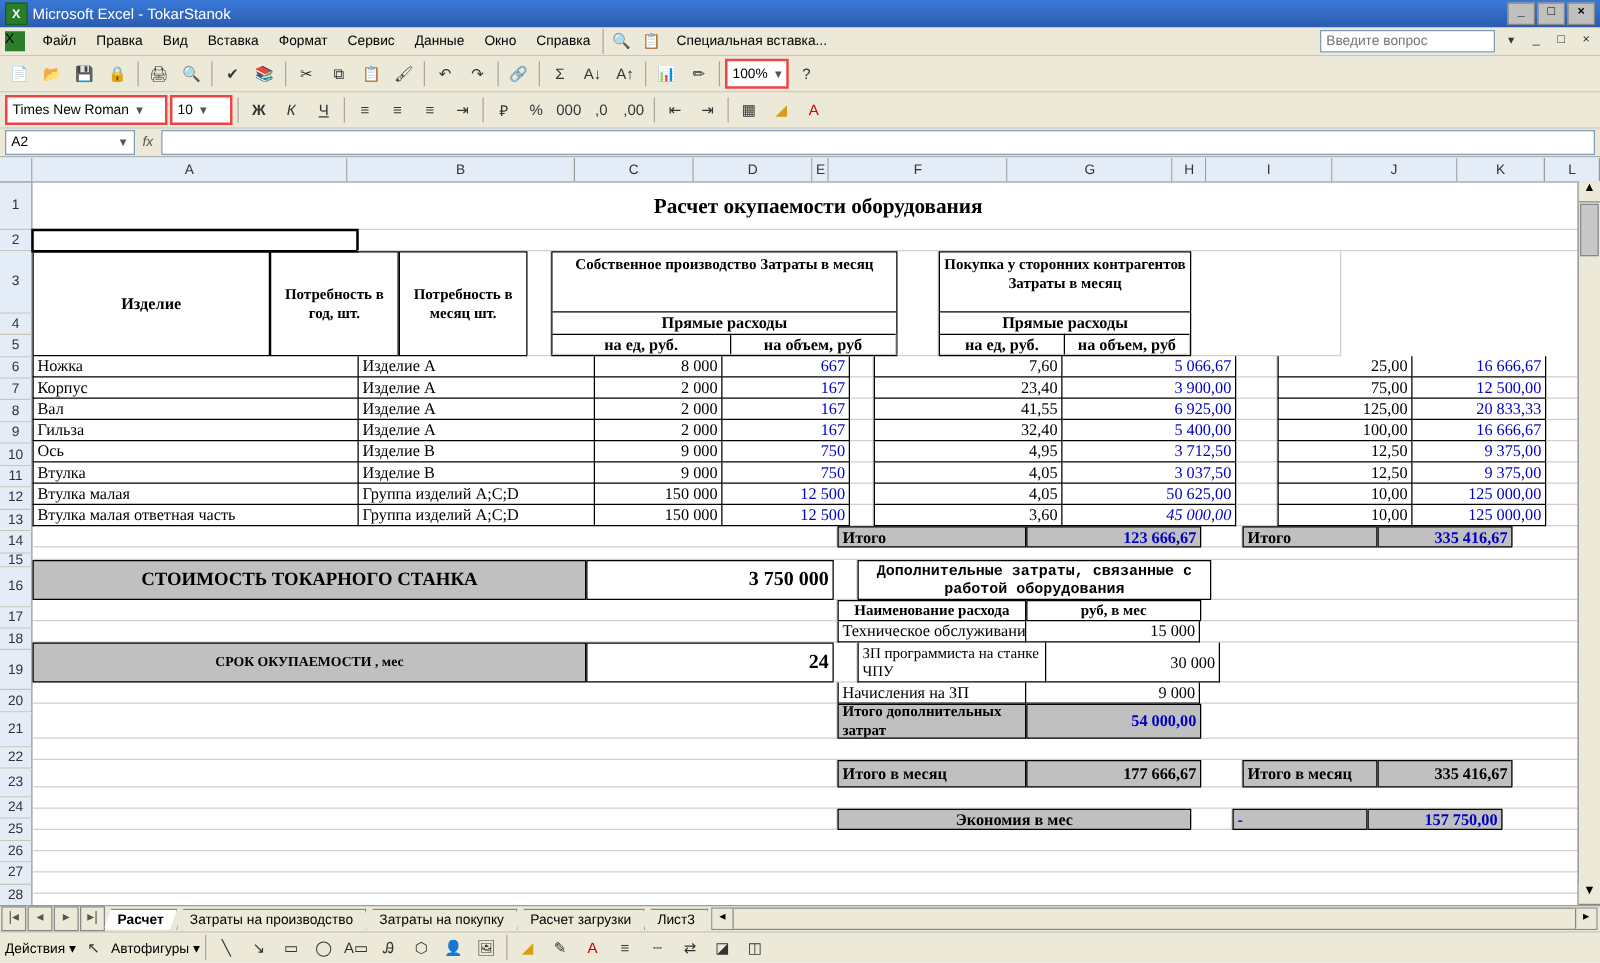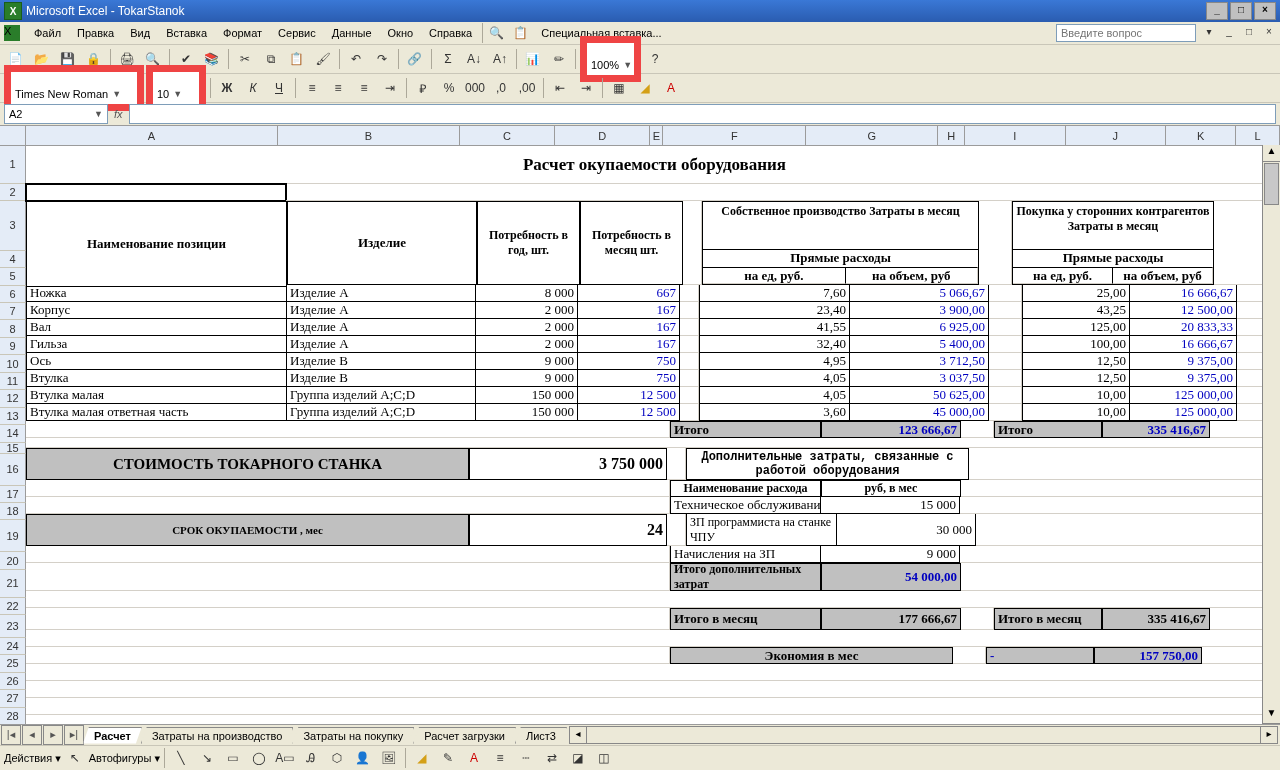--- a/index.html
+++ b/index.html
@@ -7,21 +7,21 @@
 .titlebar .app-icon{width:16px;height:16px;background:#2a7d2a;border:1px solid #1a5d1a;margin-right:4px;display:inline-flex;align-items:center;justify-content:center;color:#fff;font-weight:bold;font-size:10px}
 .titlebar .spacer{flex:1}
 .titlebar .winbtn{width:20px;height:16px;background:#c0c0c0;border:1px solid #888;margin-left:2px;text-align:center;line-height:14px;color:#000;font-weight:bold;font-size:10px}
 .menubar{height:22px;background:#ece9d8;display:flex;align-items:center;padding:0 4px;border-bottom:1px solid #c9c6b8}
 .menubar .mi{padding:2px 8px;cursor:default}
 .menubar .q{margin-left:auto;width:130px;height:16px;border:1px solid #7e9db9;background:#fff;color:#999;padding:0 4px;font-size:11px}
 .menubar .endbtn{width:14px;height:14px;margin-left:6px;text-align:center;font-size:10px;color:#333}
 .toolbar{height:26px;background:#ece9d8;display:flex;align-items:center;padding:1px 4px;border-bottom:1px solid #c9c6b8;gap:2px}
 .tbtn{width:22px;height:22px;display:inline-flex;align-items:center;justify-content:center;border:1px solid transparent;color:#333;font-size:12px}
 .sep{width:1px;height:20px;background:#aca899;margin:0 2px}
-.combo{height:20px;background:#fff;border:7px solid #ef4444;display:inline-flex;align-items:center;padding:12px 2px 0 4px;font-size:11px}
+.combo{height:20px;background:#fff;border:2px solid #ef4444;display:inline-flex;align-items:center;padding:0 2px 0 4px;font-size:11px}
 .combo .arr{margin-left:4px;color:#555;font-size:9px}
 .fmtbar{height:26px;background:#ece9d8;display:flex;align-items:center;padding:1px 4px;border-bottom:1px solid #c9c6b8;gap:2px}
 .namebox-row{height:22px;background:#ece9d8;display:flex;align-items:center;border-bottom:1px solid #9b9b9b}
 .namebox{width:94px;height:18px;background:#fff;border:1px solid #7e9db9;margin-left:4px;padding:0 4px;display:flex;align-items:center}
 .fx{margin:0 6px;font-style:italic;color:#555}
 .formula{flex:1;height:18px;background:#fff;border:1px solid #7e9db9;margin-right:4px}
 .grid-area{position:relative;background:#fff;height:598px;overflow:hidden}
 .colheads{display:flex;height:19px;background:#e4ecf7;border-bottom:1px solid #9b9b9b;position:sticky;top:0}
 .rowhead{width:25px;background:#e4ecf7;border-right:1px solid #9b9b9b;border-bottom:1px solid #c9c6b8;text-align:center;font-size:11px;color:#333;display:flex;align-items:center;justify-content:center}
 .ch{background:#e4ecf7;border-right:1px solid #9b9b9b;text-align:center;font-size:11px;color:#333;display:flex;align-items:center;justify-content:center}
@@ -213,21 +213,20 @@
       </div>
     <div class="cells" id="cells">
         <div class="row" style="height: 38px;">
           <div class="cell bold center" style="width: 1251px; font-size: 17px;">Расчет окупаемости оборудования</div>
         </div>
         <div class="row" style="height: 17px;">
           <div class="cell sel" style="width: 253px;"></div>
           <div class="cell " style="width: 998px;"></div>
         </div>
         <div class="row" style="height: 84px;">
-          <div class="cell b-all bold center" style="width: 253px; height: 100%; white-space: normal;">Наименование позиции</div>
           <div class="cell b-all bold center" style="width: 182px; white-space: normal;">Изделие</div>
           <div class="cell b-all bold center" style="width: 95px; white-space: normal; font-size: 12px;">Потребность в год, шт.</div>
           <div class="cell b-all bold center" style="width: 95px; white-space: normal; font-size: 12px;">Потребность в месяц шт.</div>
           <div class="cell " style="width: 12px;"></div>
           <div class="b-all" style="width: 275px; display: flex; flex-direction: column;">
             <div class="bold center" style="height: 44px; white-space: normal; padding: 2px; font-size: 12px;">Собственное производство Затраты в месяц</div>
             <div class="bold center b-t" style="height: 17px;">Прямые расходы</div>
             <div style="display: flex; height: 17px;">
               <div class="cell b-t b-r bold center" style="width:143px">на ед, руб.</div>
               <div class="cell b-t bold center" style="width:132px">на объем, руб</div>
@@ -259,21 +258,21 @@
         </div>
         <div class="row" style="height: 17px;">
           <div class="cell b-l b-r b-b" style="width: 253px;">Корпус</div>
           <div class="cell b-r b-b" style="width: 182px;">Изделие А</div>
           <div class="cell b-r b-b right" style="width: 95px;">2 000</div>
           <div class="cell b-r b-b right blue" style="width: 95px;">167</div>
           <div class="cell " style="width: 12px;"></div>
           <div class="cell b-l b-r b-b right" style="width: 143px;">23,40</div>
           <div class="cell b-r b-b right blue" style="width: 132px;">3 900,00</div>
           <div class="cell " style="width: 26px;"></div>
-          <div class="cell b-l b-r b-b right" style="width: 100px;">43,25</div>
+          <div class="cell b-l b-r b-b right" style="width: 100px;">75,00</div>
           <div class="cell b-r b-b right blue" style="width: 100px;">12 500,00</div>
           <div class="cell " style="width: 113px;"></div>
         </div>
         <div class="row" style="height: 17px;">
           <div class="cell b-l b-r b-b" style="width: 253px;">Вал</div>
           <div class="cell b-r b-b" style="width: 182px;">Изделие А</div>
           <div class="cell b-r b-b right" style="width: 95px;">2 000</div>
           <div class="cell b-r b-b right blue" style="width: 95px;">167</div>
           <div class="cell " style="width: 12px;"></div>
           <div class="cell b-l b-r b-b right" style="width: 143px;">41,55</div>
@@ -335,21 +334,21 @@
           <div class="cell b-r b-b right blue" style="width: 100px;">125 000,00</div>
           <div class="cell " style="width: 113px;"></div>
         </div>
         <div class="row" style="height: 17px;">
           <div class="cell b-l b-r b-b" style="width: 253px;">Втулка малая ответная часть</div>
           <div class="cell b-r b-b" style="width: 182px;">Группа изделий A;C;D</div>
           <div class="cell b-r b-b right" style="width: 95px;">150 000</div>
           <div class="cell b-r b-b right blue" style="width: 95px;">12 500</div>
           <div class="cell " style="width: 12px;"></div>
           <div class="cell b-l b-r b-b right" style="width: 143px; text-align: right;">3,60</div>
-          <div class="cell b-r b-b right blue" style="width: 132px;">45 000,00</div>
+          <div class="cell b-r b-b right blue" style="width: 132px; font-style: italic;">45 000,00</div>
           <div class="cell " style="width: 26px;"></div>
           <div class="cell b-l b-r b-b right" style="width: 100px;">10,00</div>
           <div class="cell b-r b-b right blue" style="width: 100px;">125 000,00</div>
           <div class="cell " style="width: 113px;"></div>
         </div>
         <div class="row" style="height: 17px;">
           <div class="cell " style="width: 637px;"></div>
           <div class="cell gray b-all bold" style="width: 143px;">Итого</div>
           <div class="cell gray b-all bold right blue" style="width: 132px;">123 666,67</div>
           <div class="cell " style="width: 26px;"></div>

